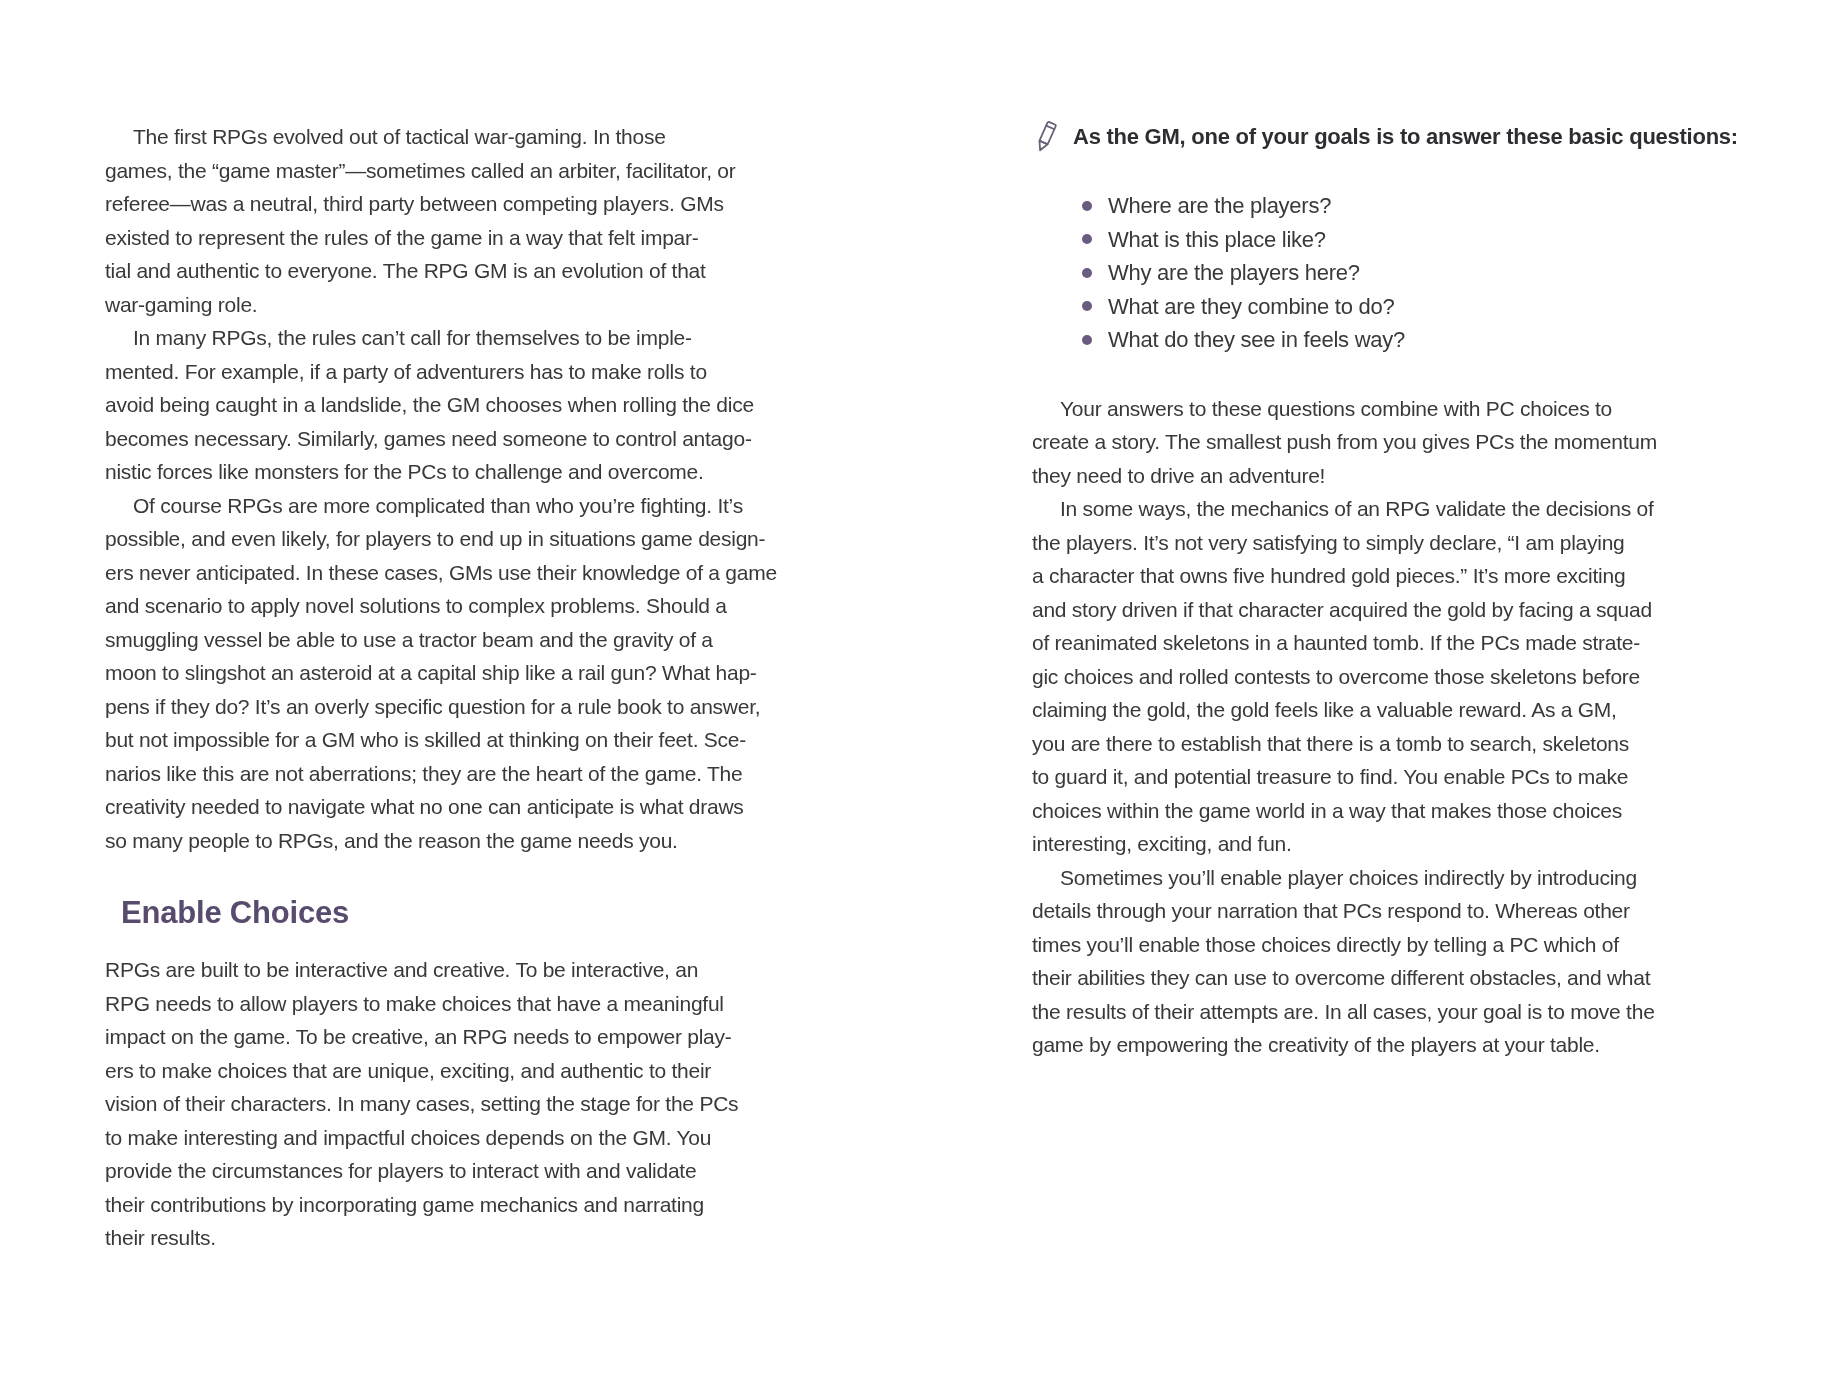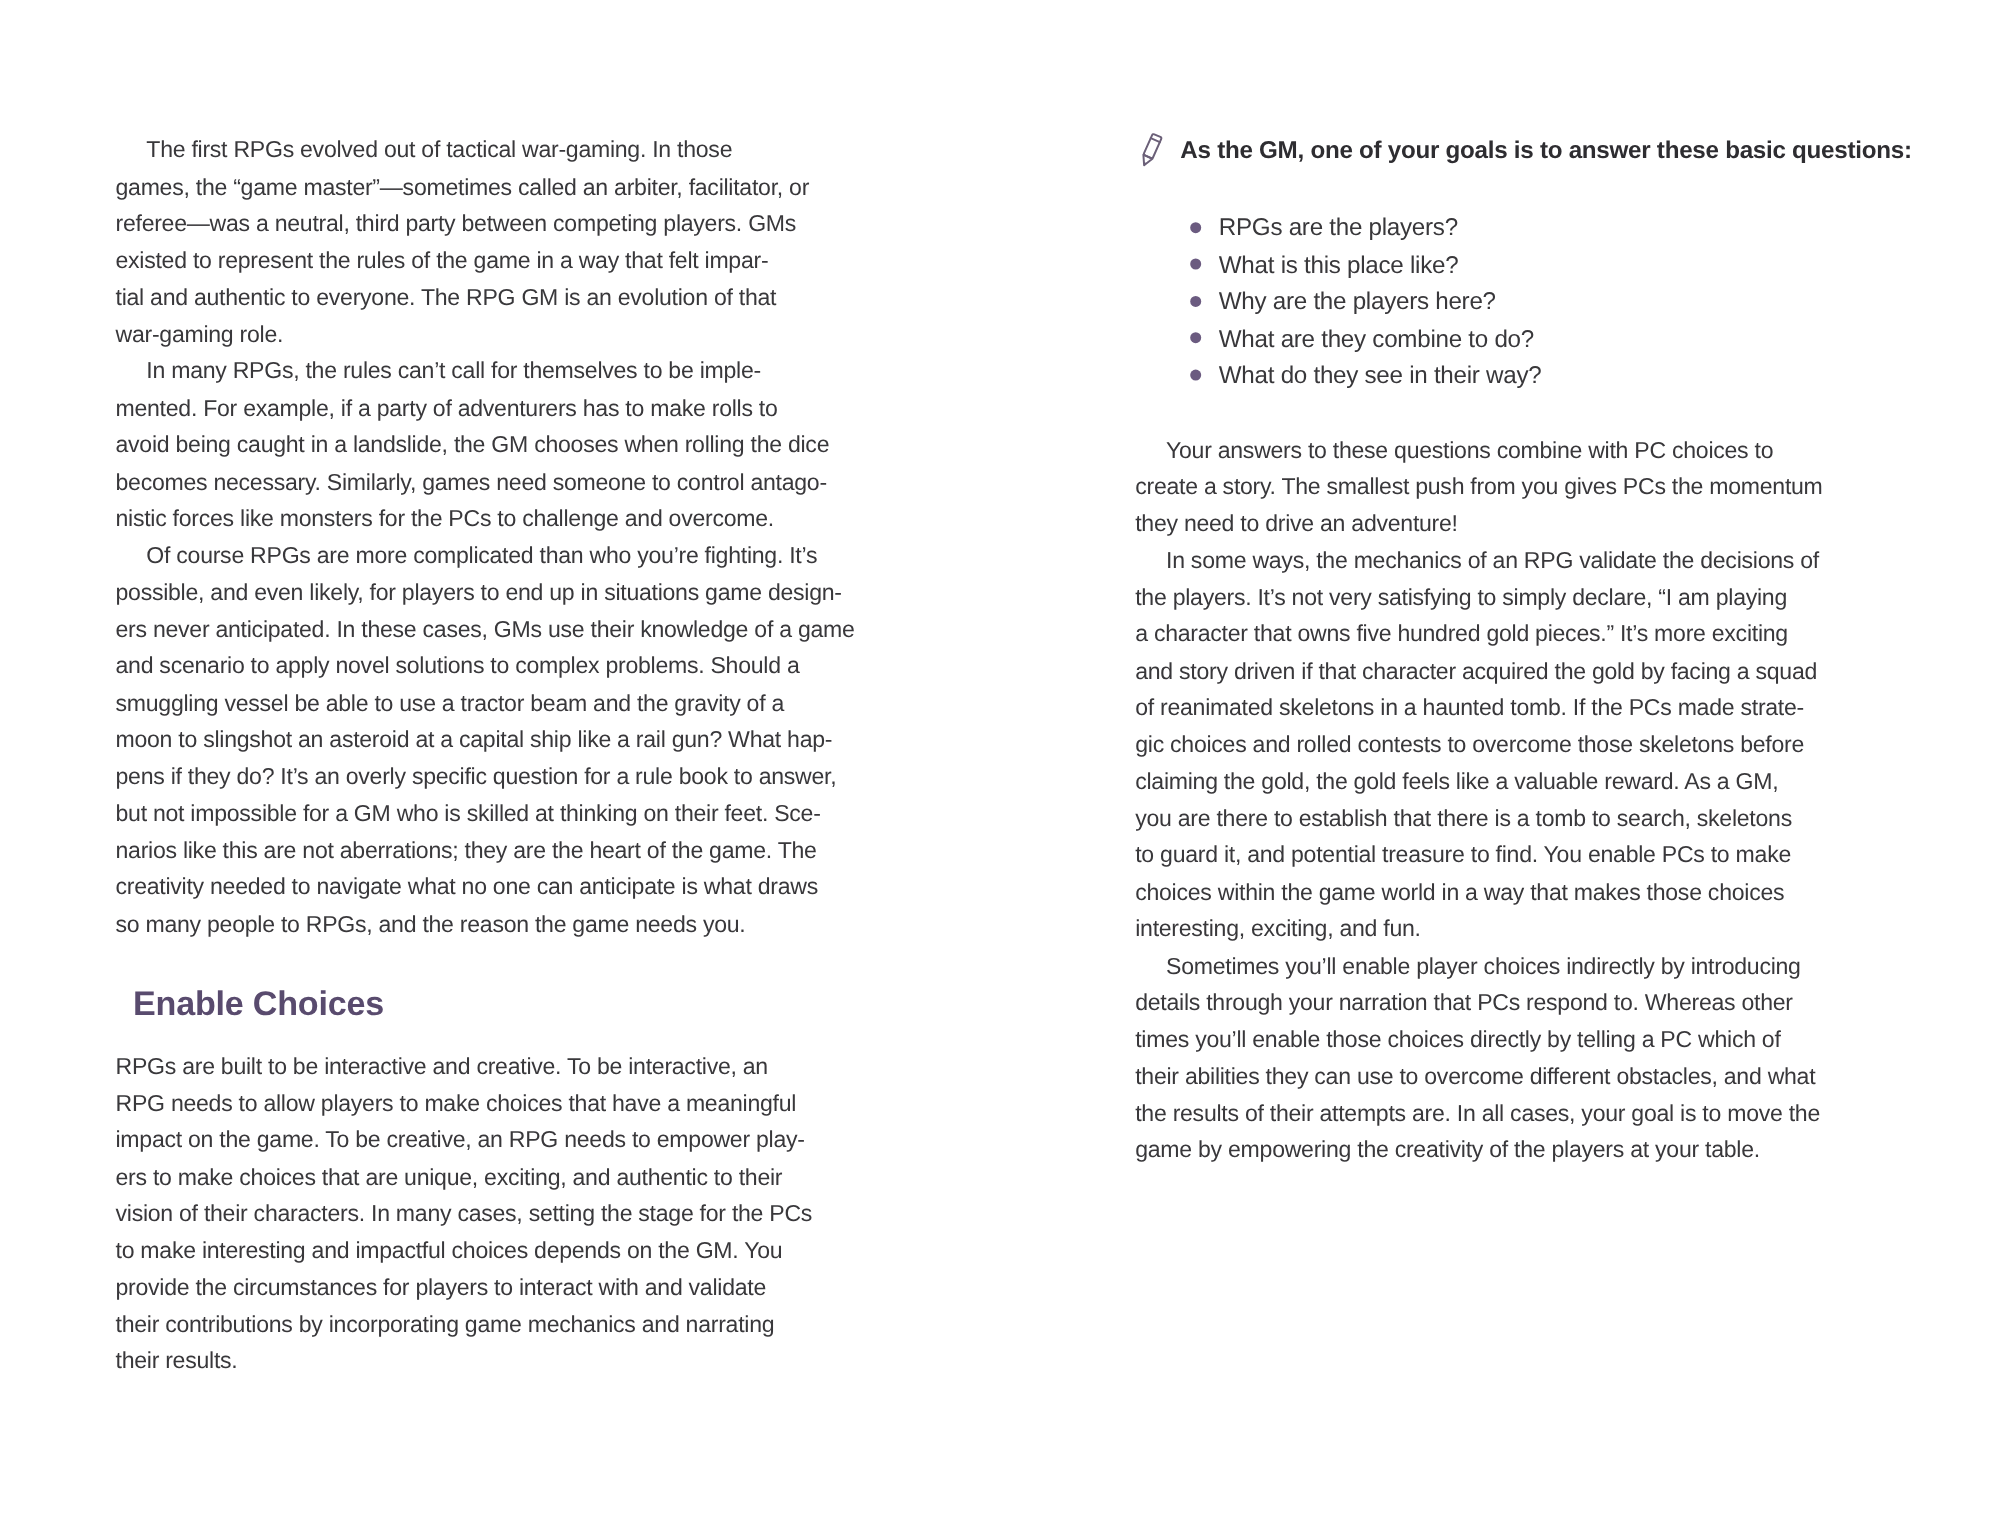--- a/index.html
+++ b/index.html
@@ -147,37 +147,37 @@
             <path d="M12.6 29.8 L14 32.5 L15.4 29.8 Z" fill="#6b6078" stroke="none"></path>
           </g>
         </svg>
       </span>
       <span class="callout-text">As the GM, one of your goals is to answer these basic questions:</span>
     </div>
 
     <ul class="question-list">
       <li class="question">
         <span class="dot"></span>
-        <span>RPGs are the players?</span>
+        <span>Where are the players?</span>
       </li>
       <li class="question">
         <span class="dot"></span>
         <span>What is this place like?</span>
       </li>
       <li class="question">
         <span class="dot"></span>
         <span>Why are the players here?</span>
       </li>
       <li class="question">
         <span class="dot"></span>
         <span>What are they combine to do?</span>
       </li>
       <li class="question">
         <span class="dot"></span>
-        <span>What do they see in their way?</span>
+        <span>What do they see in feels way?</span>
       </li>
     </ul>
 
     <div class="right-body">
       <p class="para indent">Your answers to these questions combine with PC choices to
 create a story. The smallest push from you gives PCs the momentum
 they need to drive an adventure!</p>
       <p class="para indent">In some ways, the mechanics of an RPG validate the decisions of
 the players. It’s not very satisfying to simply declare, “I am playing
 a character that owns five hundred gold pieces.” It’s more exciting

